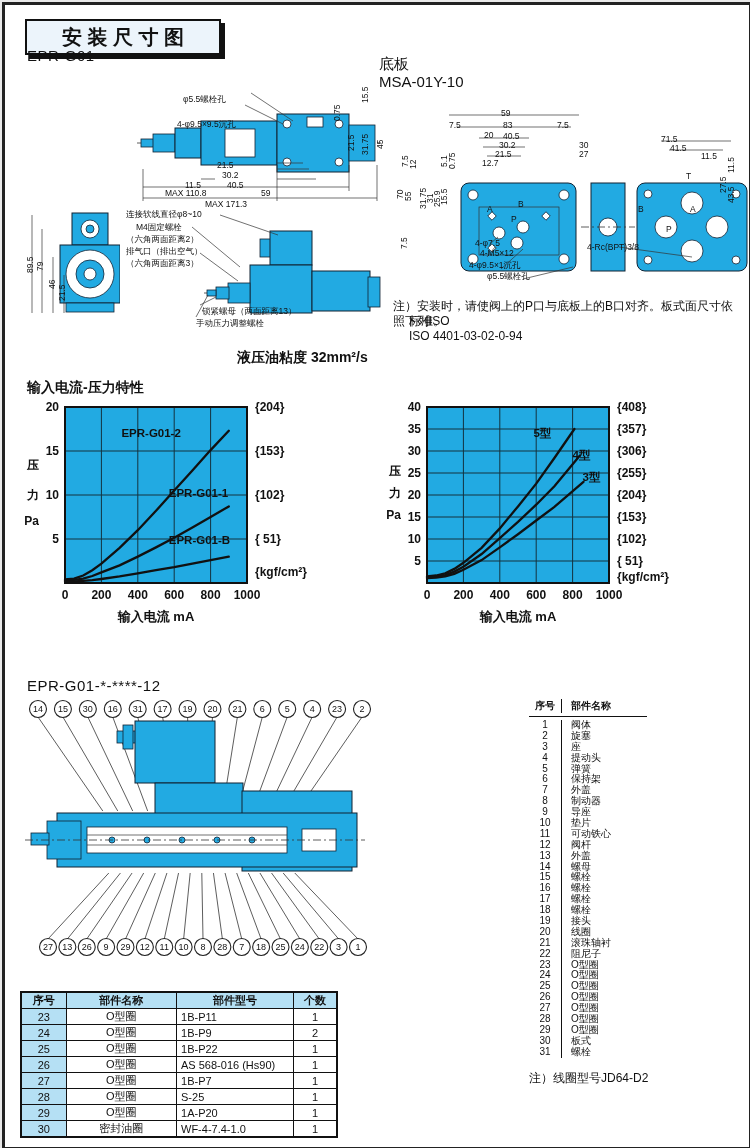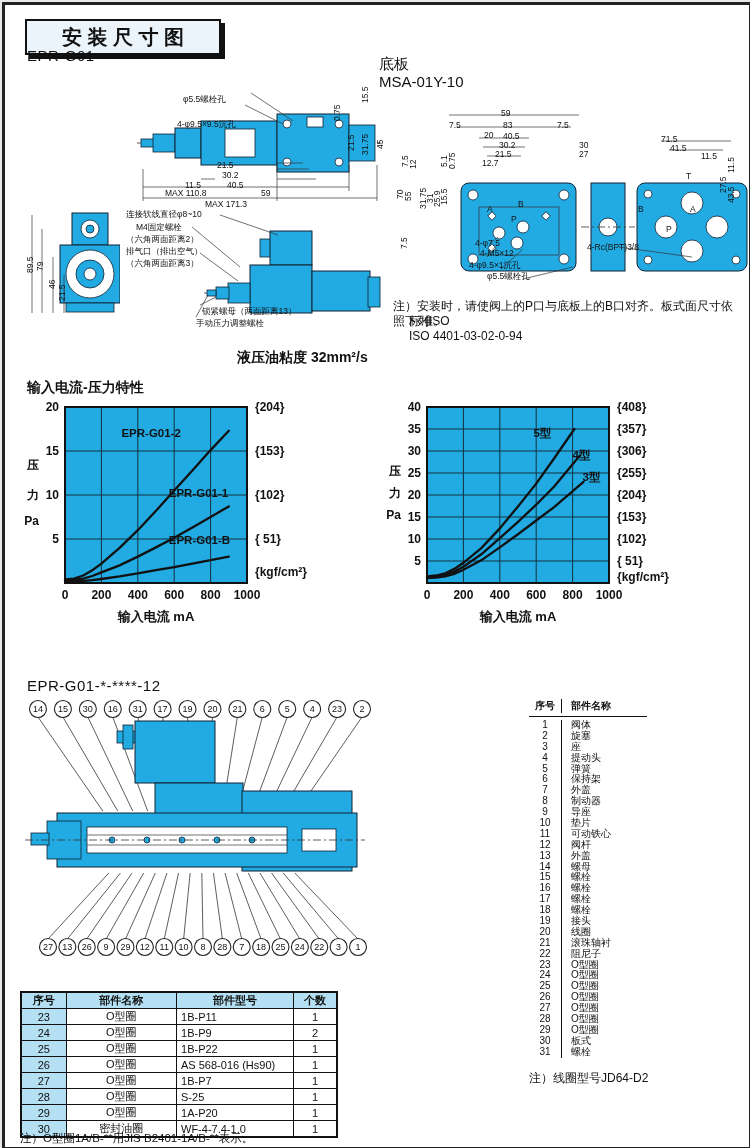--- a/index.html
+++ b/index.html
@@ -681,15 +681,14 @@
           <td>1</td>
         </tr>
         <tr>
           <td class="first">30</td>
           <td>密封油圈</td>
           <td class="model">WF-4-7.4-1.0</td>
           <td>1</td>
         </tr>
       </tbody>
   </table>
-  <div class="note" style="left:15px;top:1126px;font-size:11.5px">注）O型圈1A/B-**用JIS B2401-1A/B-**表示。</div>
 
 </div>
 
 </body></html>

